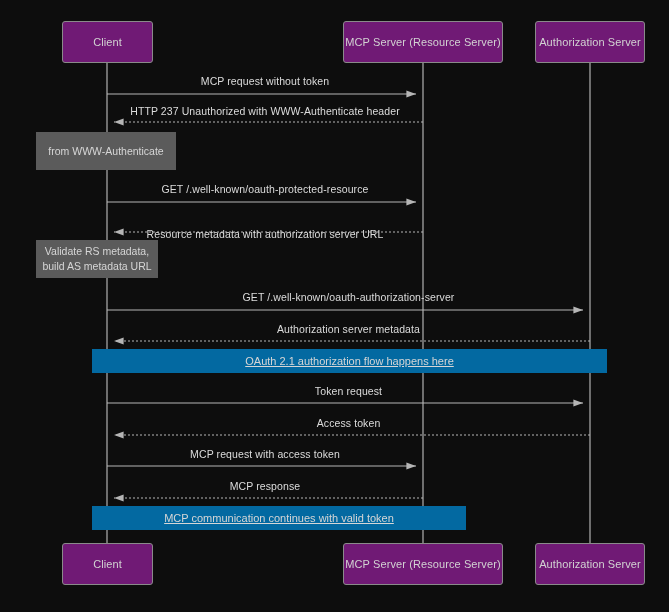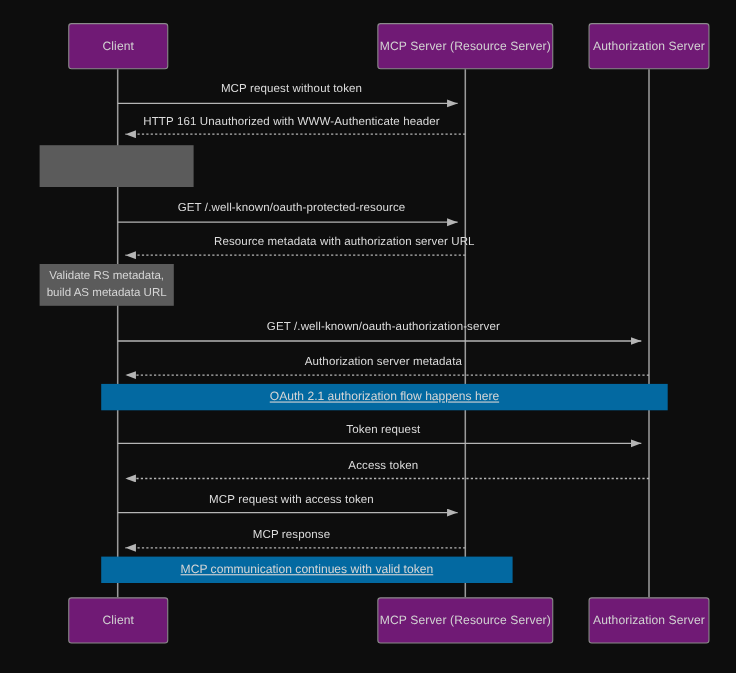--- a/index.html
+++ b/index.html
@@ -119,38 +119,39 @@
     <span>Client</span>
   </div>
   <div class="participant-box" style="left:343px;top:543px;width:160px;height:42px;">
     <span>MCP Server (Resource Server)</span>
   </div>
   <div class="participant-box" style="left:535px;top:543px;width:110px;height:42px;">
     <span>Authorization Server</span>
   </div>
 
   <div class="note-box" style="left:36px;top:132px;width:140px;height:38px;">
+    <span class="note-line">from WWW-Authenticate</span>
   </div>
   <div class="note-box" style="left:36px;top:240px;width:122px;height:38px;">
     <span class="note-line">Validate RS metadata,</span>
     <span class="note-line">build AS metadata URL</span>
   </div>
 
   <div class="span-bar" style="left:92px;top:349px;width:515px;height:24px;">
     <span>OAuth 2.1 authorization flow happens here</span>
   </div>
   <div class="span-bar" style="left:92px;top:506px;width:374px;height:24px;justify-content:center;">
     <span>MCP communication continues with valid token</span>
   </div>
 
   <div id="labels-layer">
       <div class="msg-label" style="left: 265px; top: 75px;">MCP request without token</div>
-      <div class="msg-label" style="left: 265px; top: 105px;">HTTP 161 Unauthorized with WWW-Authenticate header</div>
+      <div class="msg-label" style="left: 265px; top: 105px;">HTTP 237 Unauthorized with WWW-Authenticate header</div>
       <div class="msg-label" style="left: 265px; top: 183px;">GET /.well-known/oauth-protected-resource</div>
-      <div class="msg-label" style="left: 265px; top: 214px; margin-left: 48px;">Resource metadata with authorization server URL</div>
+      <div class="msg-label" style="left: 265px; top: 228px;">Resource metadata with authorization server URL</div>
       <div class="msg-label" style="left: 348.5px; top: 291px;">GET /.well-known/oauth-authorization-server</div>
       <div class="msg-label" style="left: 348.5px; top: 323px;">Authorization server metadata</div>
       <div class="msg-label" style="left: 348.5px; top: 385px;">Token request</div>
       <div class="msg-label" style="left: 348.5px; top: 417px;">Access token</div>
       <div class="msg-label" style="left: 265px; top: 448px;">MCP request with access token</div>
       <div class="msg-label" style="left: 265px; top: 480px;">MCP response</div>
     </div>
 
 </div>
 

